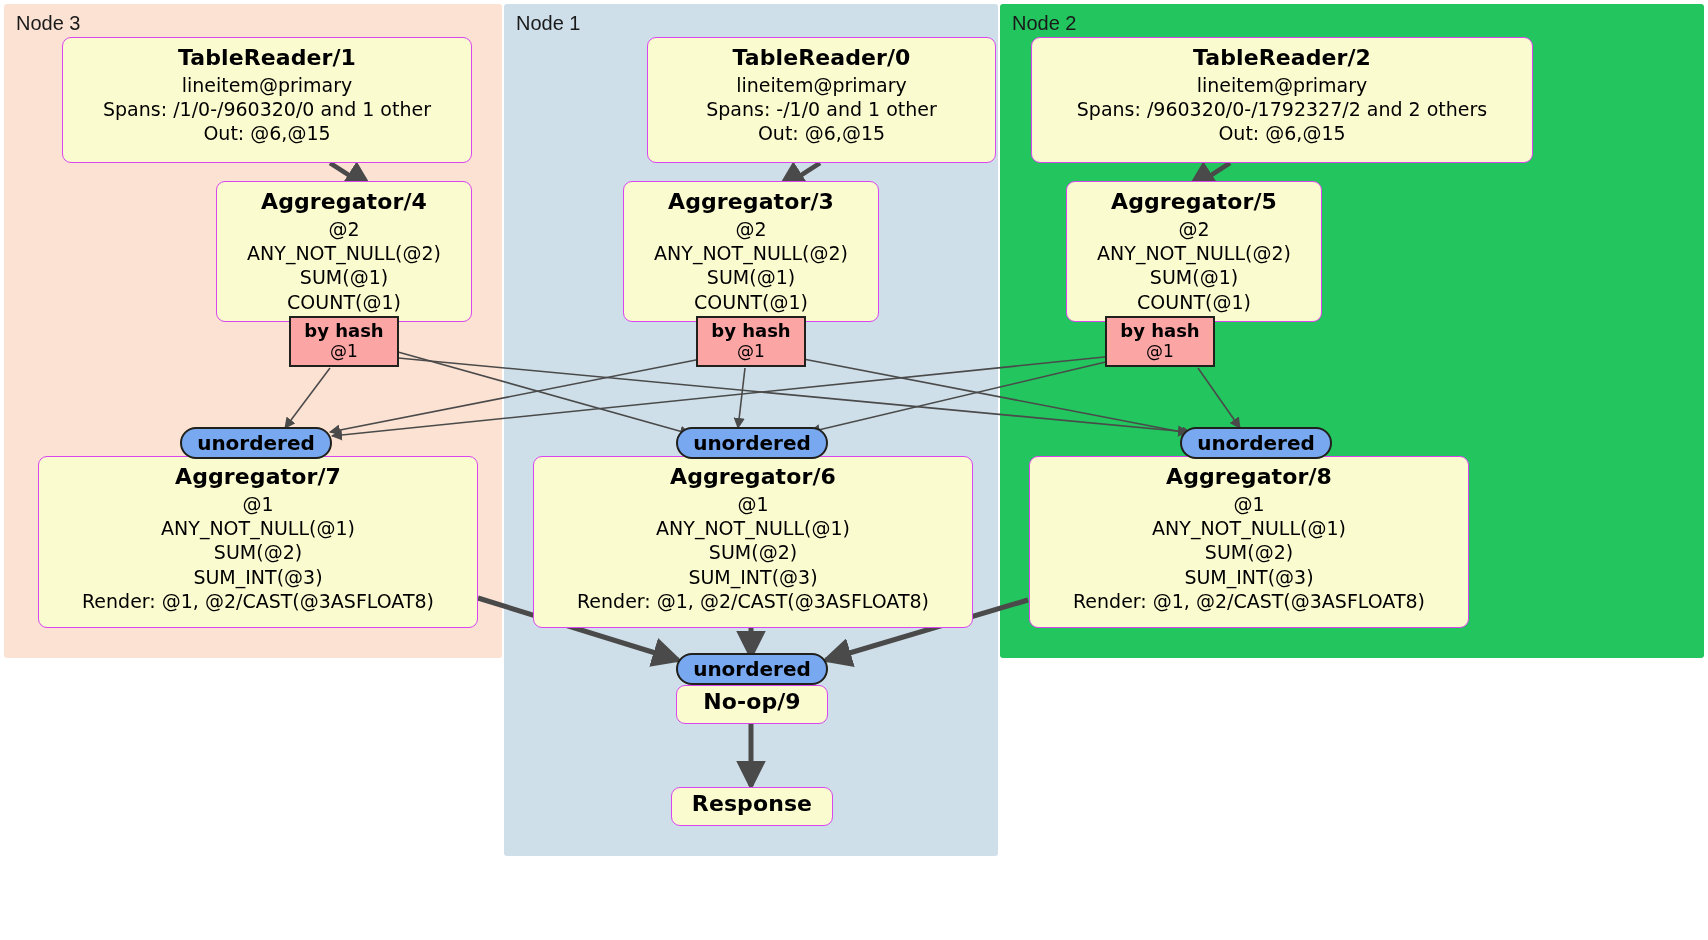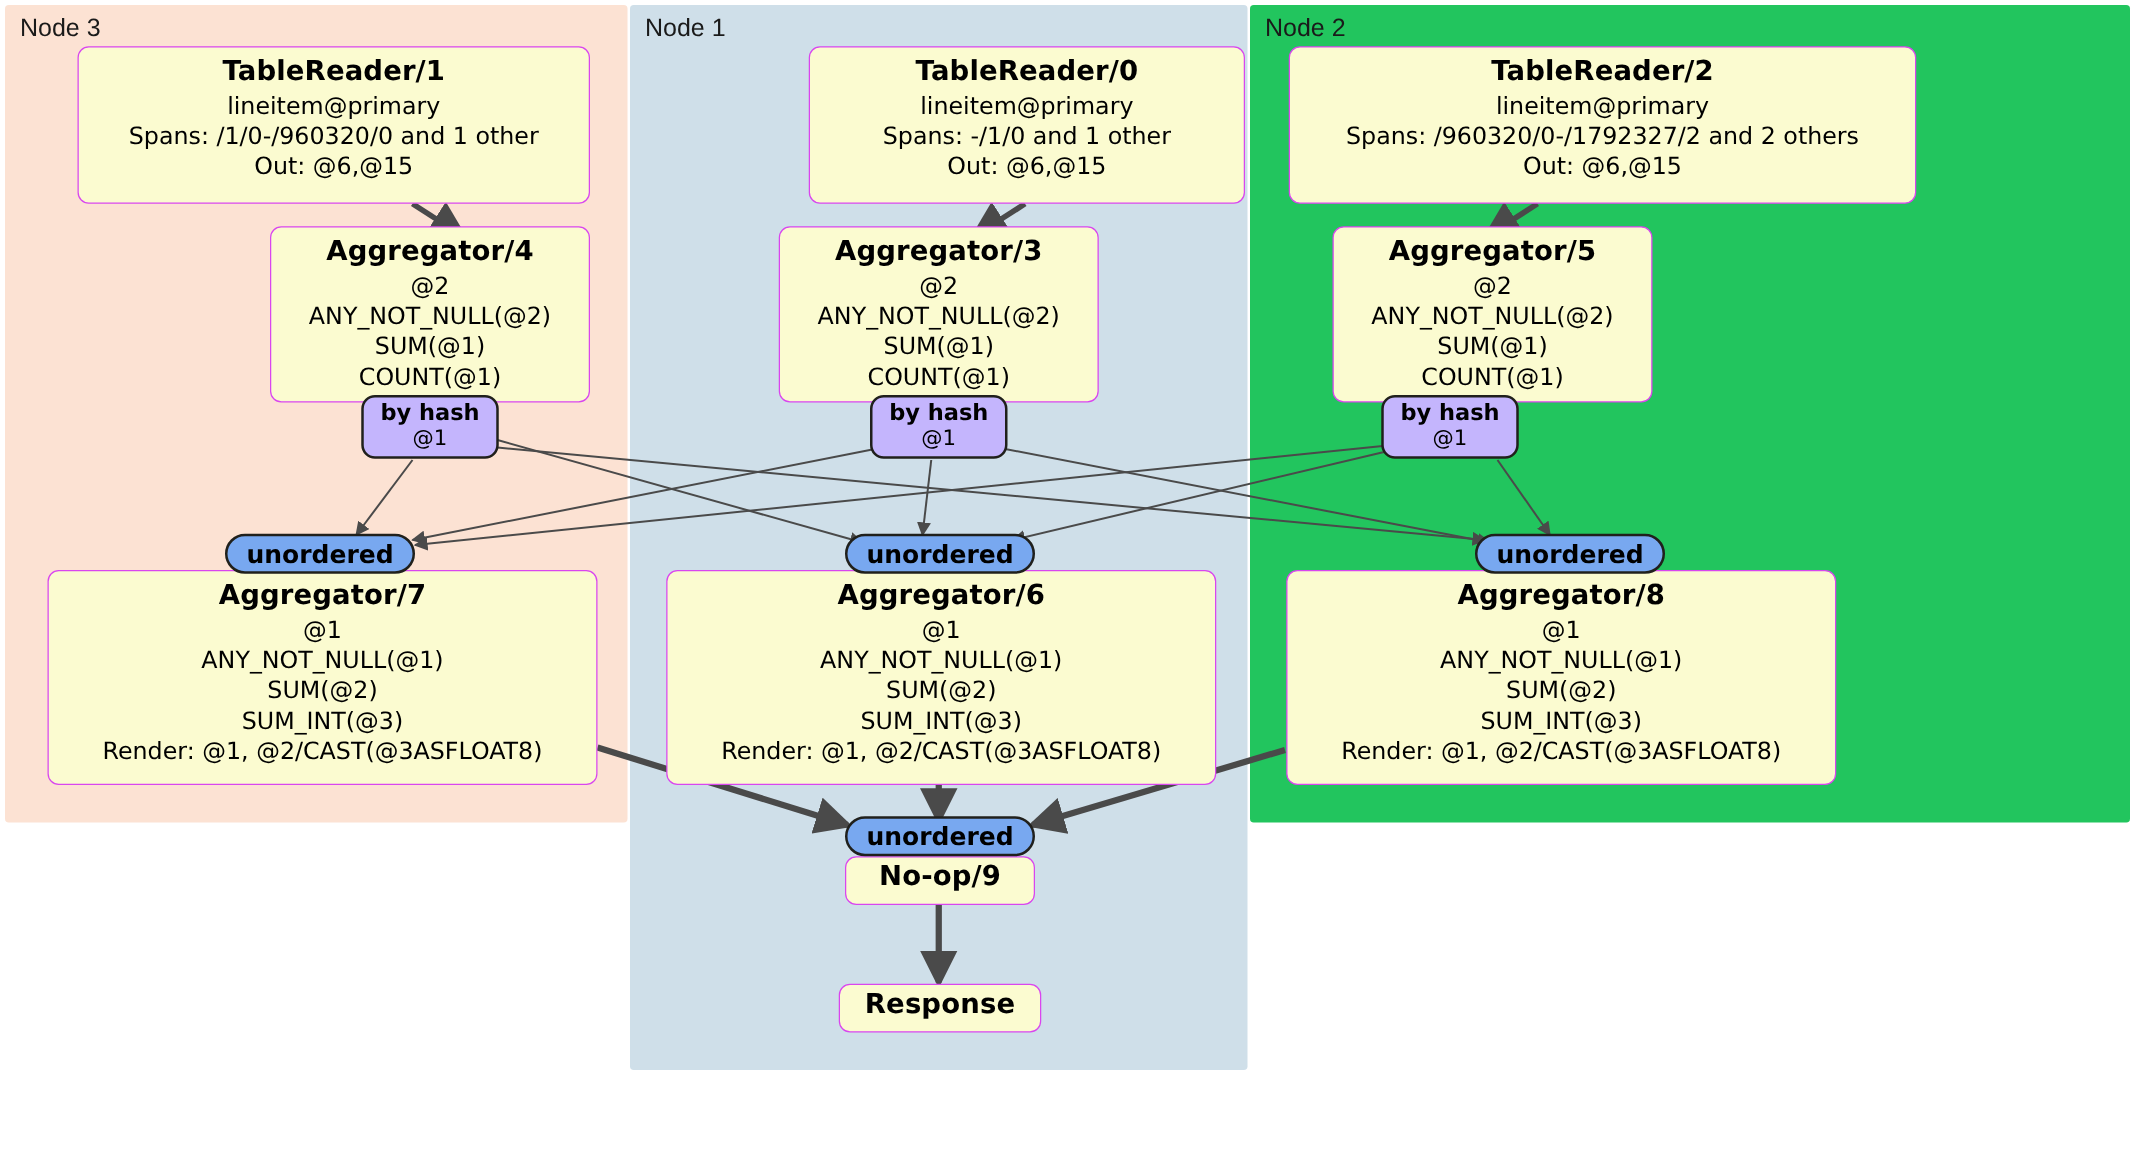--- a/index.html
+++ b/index.html
@@ -64,22 +64,22 @@
   .badge {
     position: absolute;
     box-sizing: border-box;
     border: 2px solid #20201c;
     text-align: center;
     color: #000000;
     z-index: 9;
     font-family: "DejaVu Sans", sans-serif;
   }
   .badge-hash {
-    background: #c4b5fd;
-    border-radius: 11px;
+    background: #fca5a5;
+    border-radius: 0;
     padding-top: 3px;
     font-size: 18px;
     line-height: 1.15;
   }
   .badge-hash .bh-title { font-weight: bold; display: block; font-size: 18px; }
   .badge-hash .bh-sub { display: block; font-size: 17px; }
   .badge-unordered {
     background: #78a8f0;
     border-radius: 999px;
     font-weight: bold;

